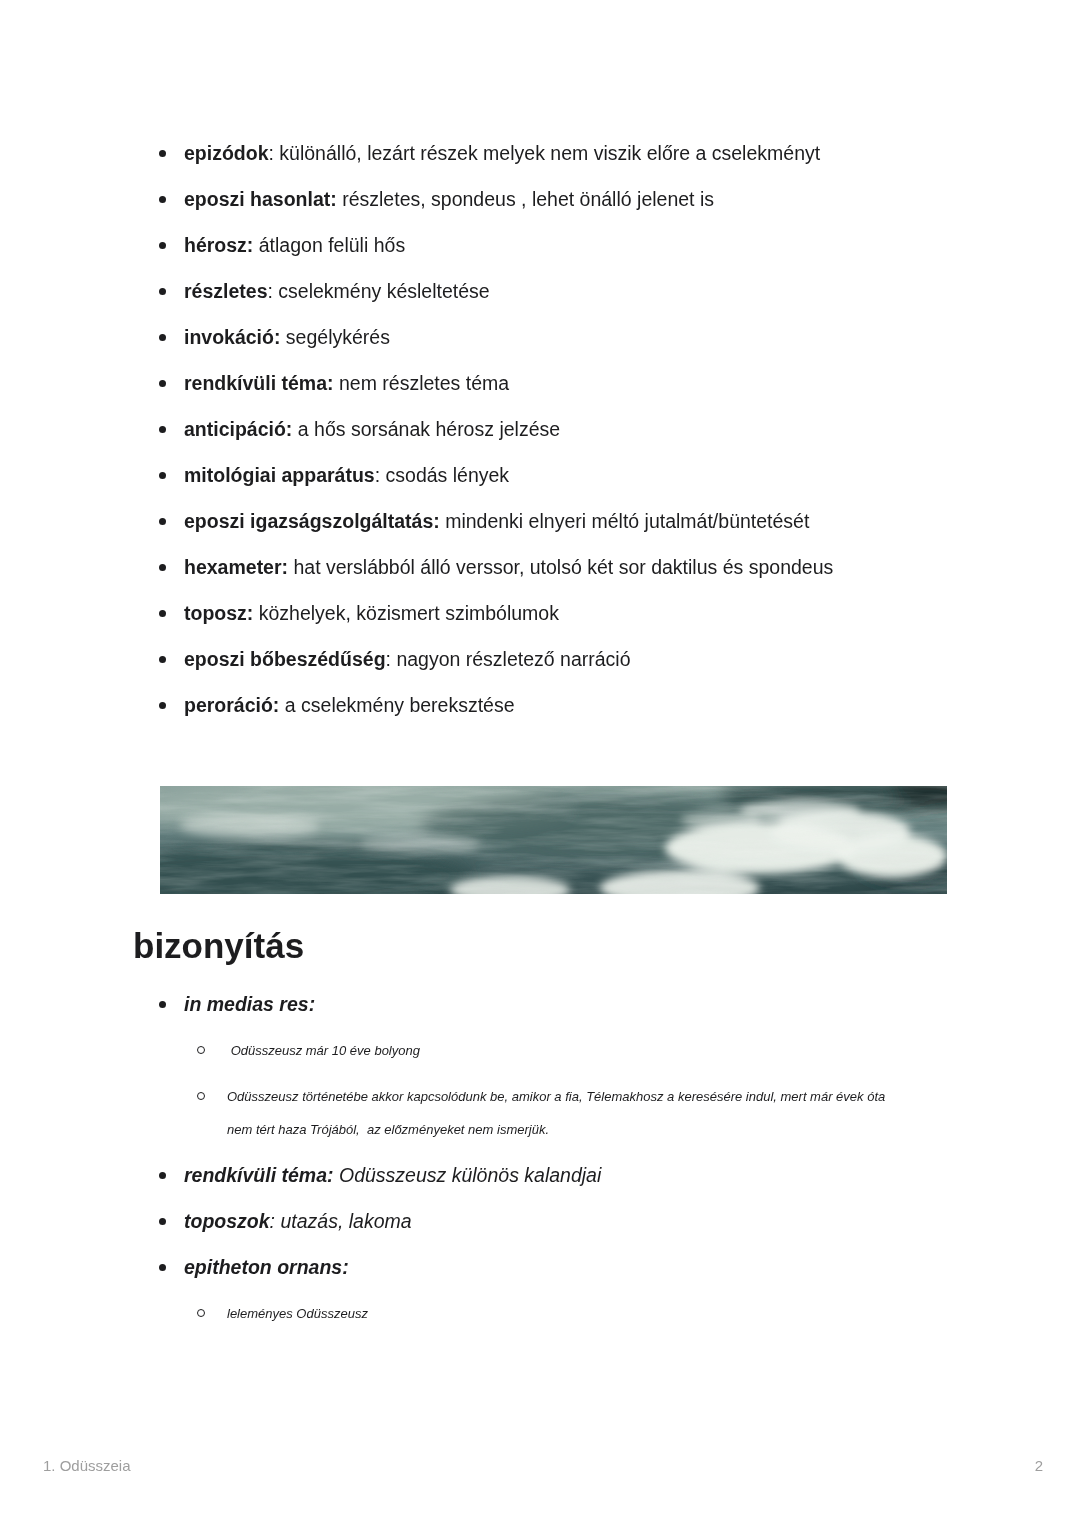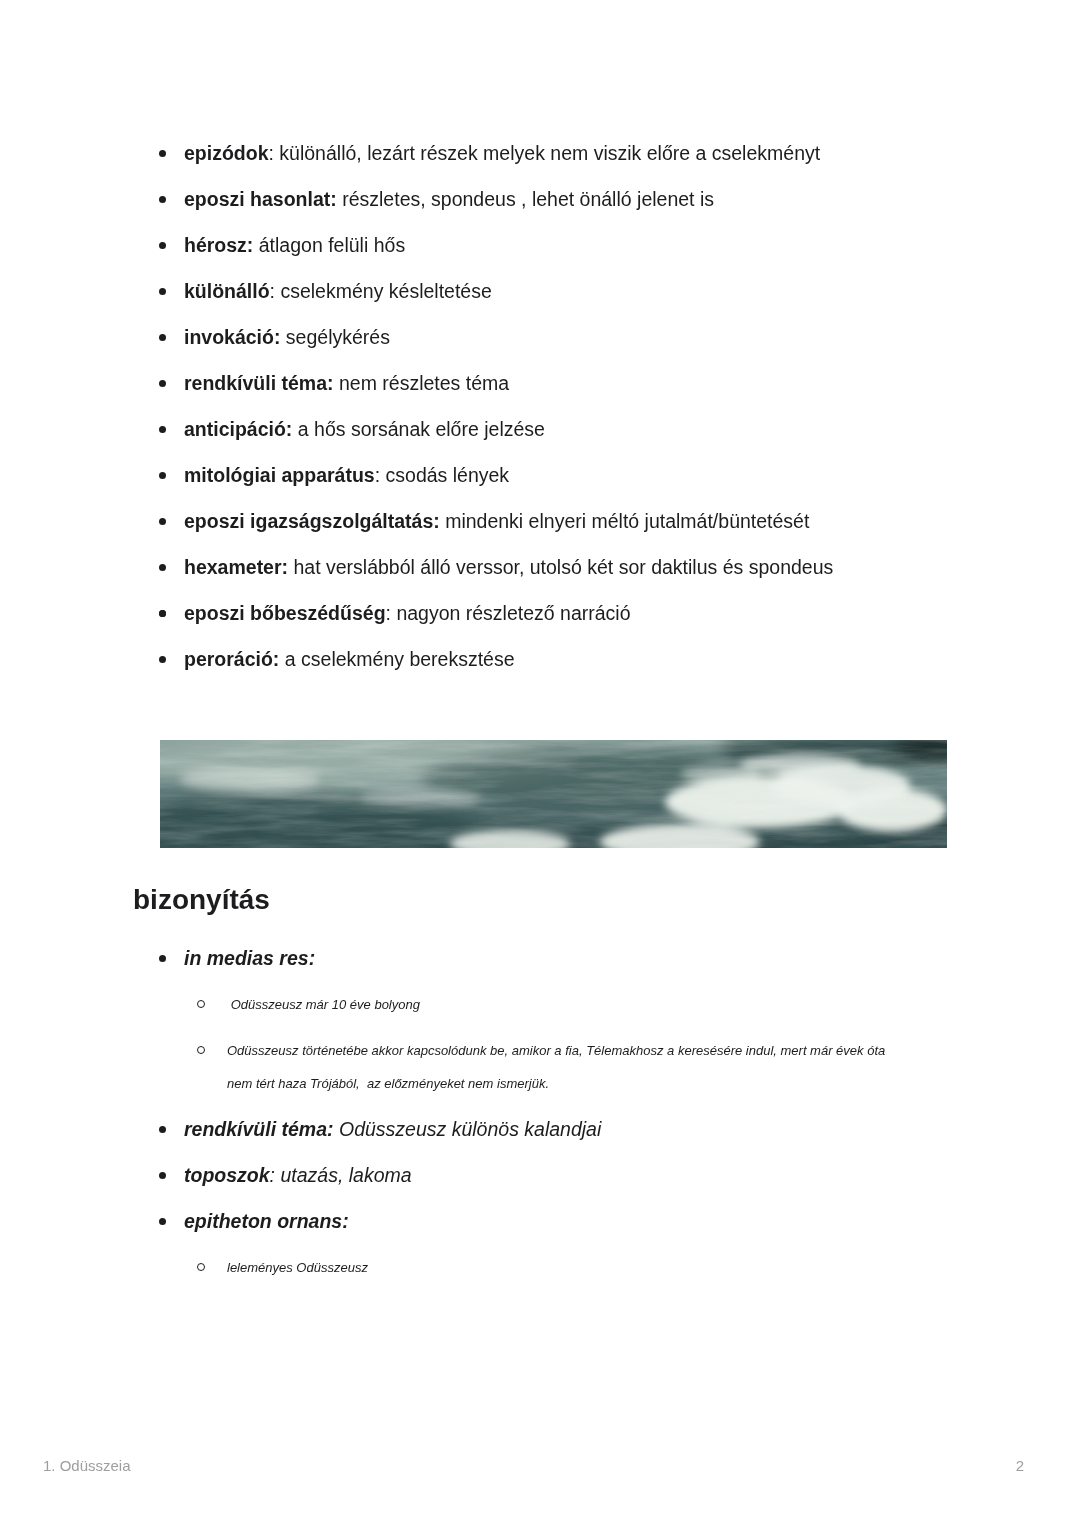--- a/index.html
+++ b/index.html
@@ -62,56 +62,56 @@
   .li-text b { font-weight: 700; }
   figure.sea {
     margin: 64px 0 0 27px;
     width: 787px;
     height: 108px;
     padding: 0;
   }
   figure.sea svg { display: block; width: 787px; height: 108px; }
   h1.section-heading {
     margin: 30px 0 0 0;
-    font-size: 28px;
+    font-size: 35px;
     line-height: 44px;
     font-weight: 700;
     color: #1d1d1f;
   }
   ul.blist.second { margin-top: 20px; font-style: italic; }
   .footer {
     position: absolute;
     left: 43px;
-    right: 56px;
+    right: 37px;
     top: 1456px;
     display: flex;
     justify-content: space-between;
     font-size: 15px;
     line-height: 20px;
     color: #9e9e9e;
   }
 </style>
 </head>
 <body>
 
 <div class="page">
   <div class="content">
 
     <ul class="blist">
       <li><span class="marker"></span><span class="li-text"><b>epizódok</b><span>: különálló, lezárt részek melyek nem viszik előre a cselekményt</span></span></li>
       <li><span class="marker"></span><span class="li-text"><b>eposzi hasonlat:</b><span> részletes, spondeus , lehet önálló jelenet is</span></span></li>
       <li><span class="marker"></span><span class="li-text"><b>hérosz:</b><span> átlagon felüli hős</span></span></li>
-      <li><span class="marker"></span><span class="li-text"><b>különálló</b><span>: cselekmény késleltetése</span></span></li>
+      <li><span class="marker"></span><span class="li-text"><b>részletes</b><span>: cselekmény késleltetése</span></span></li>
       <li><span class="marker"></span><span class="li-text"><b>invokáció:</b><span> segélykérés</span></span></li>
       <li><span class="marker"></span><span class="li-text"><b>rendkívüli téma:</b><span> nem részletes téma</span></span></li>
-      <li><span class="marker"></span><span class="li-text"><b>anticipáció:</b><span> a hős sorsának előre jelzése</span></span></li>
+      <li><span class="marker"></span><span class="li-text"><b>anticipáció:</b><span> a hős sorsának hérosz jelzése</span></span></li>
       <li><span class="marker"></span><span class="li-text"><b>mitológiai apparátus</b><span>: csodás lények</span></span></li>
       <li><span class="marker"></span><span class="li-text"><b>eposzi igazságszolgáltatás:</b><span> mindenki elnyeri méltó jutalmát/büntetését</span></span></li>
       <li><span class="marker"></span><span class="li-text"><b>hexameter:</b><span> hat verslábból álló verssor, utolsó két sor daktilus és spondeus</span></span></li>
-      <li><span class="marker"></span></li>
+      <li><span class="marker"></span><span class="li-text"><b>toposz:</b><span> közhelyek, közismert szimbólumok</span></span></li>
       <li><span class="marker"></span><span class="li-text"><b>eposzi bőbeszédűség</b><span>: nagyon részletező narráció</span></span></li>
       <li><span class="marker"></span><span class="li-text"><b>peroráció:</b><span> a cselekmény bereksztése</span></span></li>
     </ul>
 
     <figure class="sea">
       <svg viewBox="0 0 787 108" preserveAspectRatio="none">
         <defs>
           <linearGradient id="seaBase" x1="0" y1="0" x2="0" y2="1">
             <stop offset="0" stop-color="#8ba19c"></stop>
             <stop offset="0.45" stop-color="#5e7a7a"></stop>

